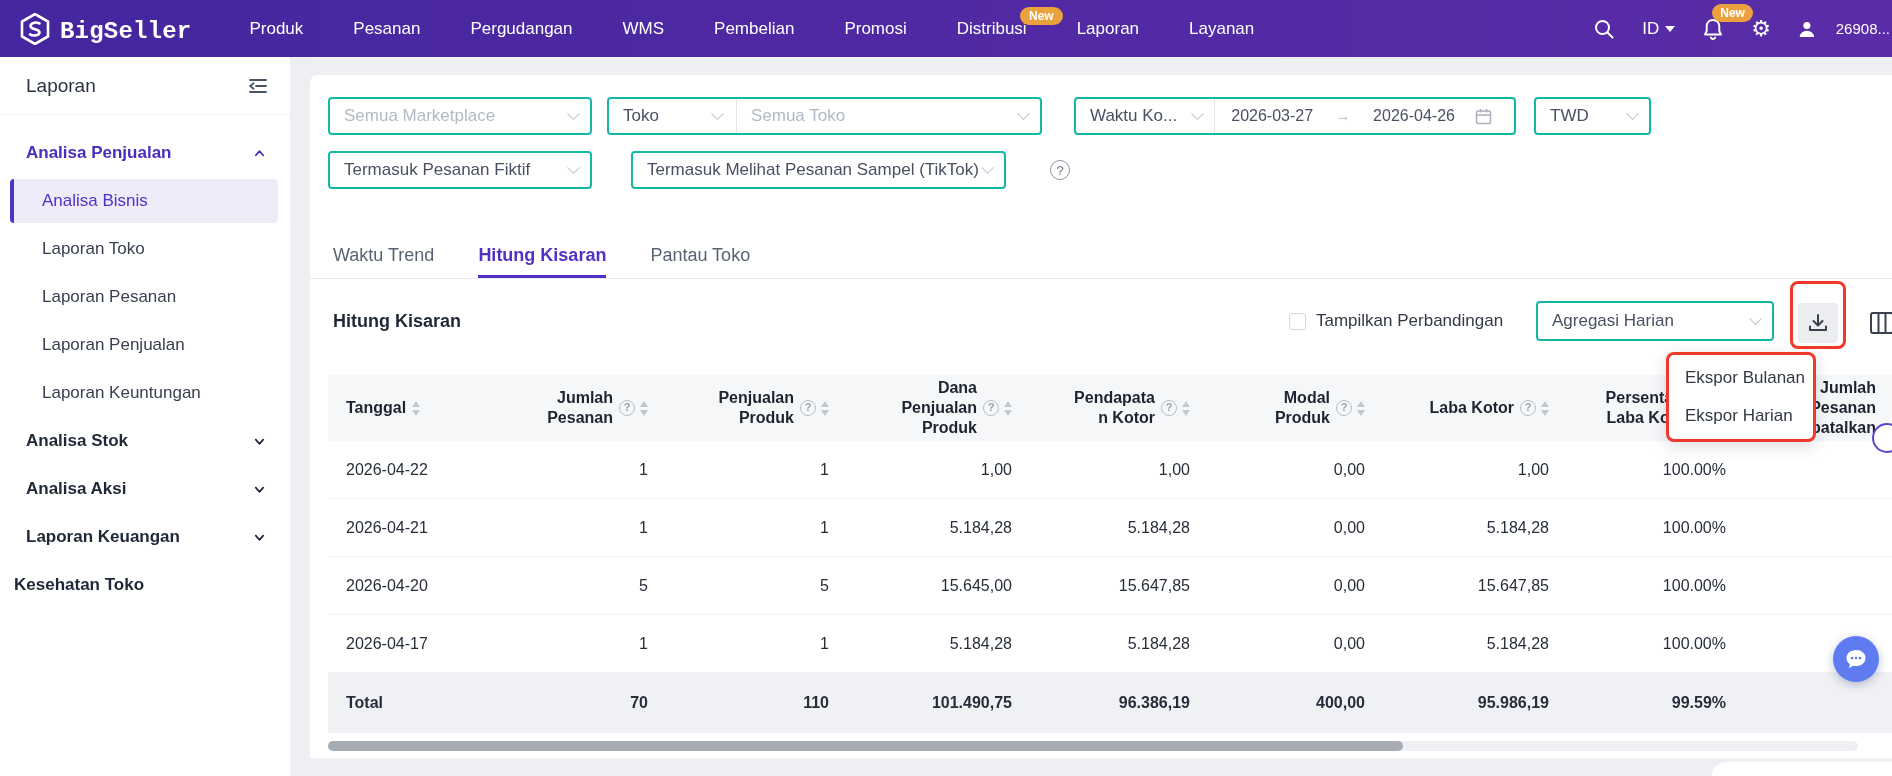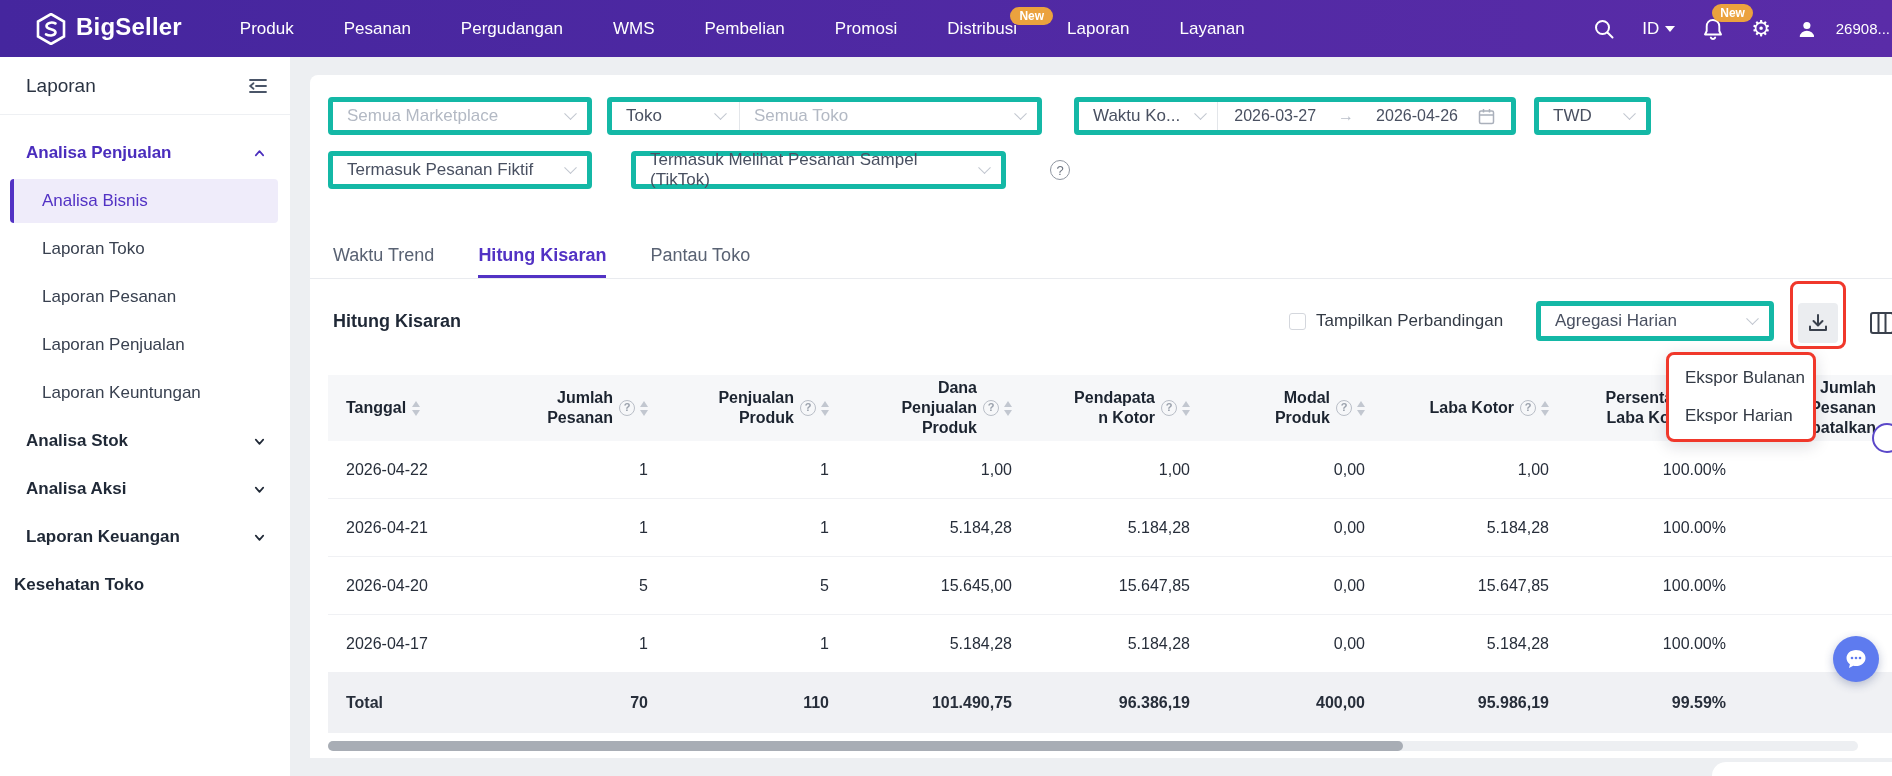--- a/index.html
+++ b/index.html
@@ -2,21 +2,21 @@
 <html><head>
 <meta charset="utf-8">
 <style>
   * { margin:0; padding:0; box-sizing:border-box; }
   html,body { width:1892px; height:776px; overflow:hidden; }
   body { position:relative; background:#edeff2; font-family:"Liberation Sans", sans-serif; color:#2a2f3a; }
 
   
   .navbar { position:absolute; left:0; top:0; width:1892px; height:57px;
     background:linear-gradient(90deg,#45269e,#5a2ca8); display:flex; align-items:center; z-index:50; }
-  .brand { display:flex; align-items:flex-start; gap:10px; margin-left:36px; }
+  .brand { display:flex; align-items:flex-end; gap:10px; margin-left:20px;font-family:Liberation Mono, monospace; }
   .brand-name { color:#fff; font-size:24px; font-weight:700; letter-spacing:.2px; }
   .nav-menu { display:flex; gap:50px; margin-left:58px; }
   .nav-item { position:relative; color:#fff; font-size:17px; cursor:pointer; white-space:nowrap; }
   .pill { position:absolute; top:-12px; right:-36px; background:#eba23e; color:#fff; font-size:12px;
     padding:2px 9px; border-radius:10px; font-weight:700; }
   .nav-right { position:absolute; right:0; top:0; height:57px; display:flex; align-items:center; gap:27px; padding-right:2px; }
   .nav-right .lang { color:#fff; font-size:17px; display:flex; align-items:center; gap:6px; }
   .caret { width:0; height:0; border-left:5px solid transparent; border-right:5px solid transparent; border-top:6px solid #fff; }
   .bell-wrap { position:relative; }
   .bell-badge { position:absolute; top:-13px; left:10px; background:#eba23e; color:#fff; font-size:12px;
@@ -38,21 +38,21 @@
   .side-child.active { background:#efecfa; border-left:4px solid #5232c4; border-radius:4px;
     margin:2px 12px 2px 10px; padding-left:28px; height:44px; color:#5232c4; }
 
   
   .card { position:absolute; left:310px; top:75px; right:0; bottom:18px; background:#fff;
     border-radius:8px 0 0 0; padding:22px 0 0 18px; z-index:5; }
 
   
   .f-row { display:flex; align-items:center; padding-left:0; }
   .f-row2 { margin-top:16px;gap:24px; }
-  .box { height:38px; border:5px solid #14b8a6; border-radius:4px; display:flex; align-items:center;
+  .box { height:38px; border:2px solid #14b8a6; border-radius:4px; display:flex; align-items:center;
     font-size:17px; background:#fff; cursor:pointer; }
   .box .ph { color:#b3b9c4; }
   .box .val { color:#495061; }
   .pad { padding:0 12px 0 14px; }
   .chv { width:9px; height:9px; border-right:1.6px solid #c2c7d0; border-bottom:1.6px solid #c2c7d0;
     transform:rotate(45deg) translate(-2px,-2px); margin-left:auto; flex:none; }
   .vdiv { width:1px; align-self:stretch; background:#e3e6ea; }
   .datebox { color:#495061; font-size:16px; gap:0; }
   .arrow { color:#b8bec8; margin:0 22px; font-size:16px; }
   .help-circle { width:20px; height:20px; border:1.5px solid #8f96a1; border-radius:50%; color:#6c7480;

